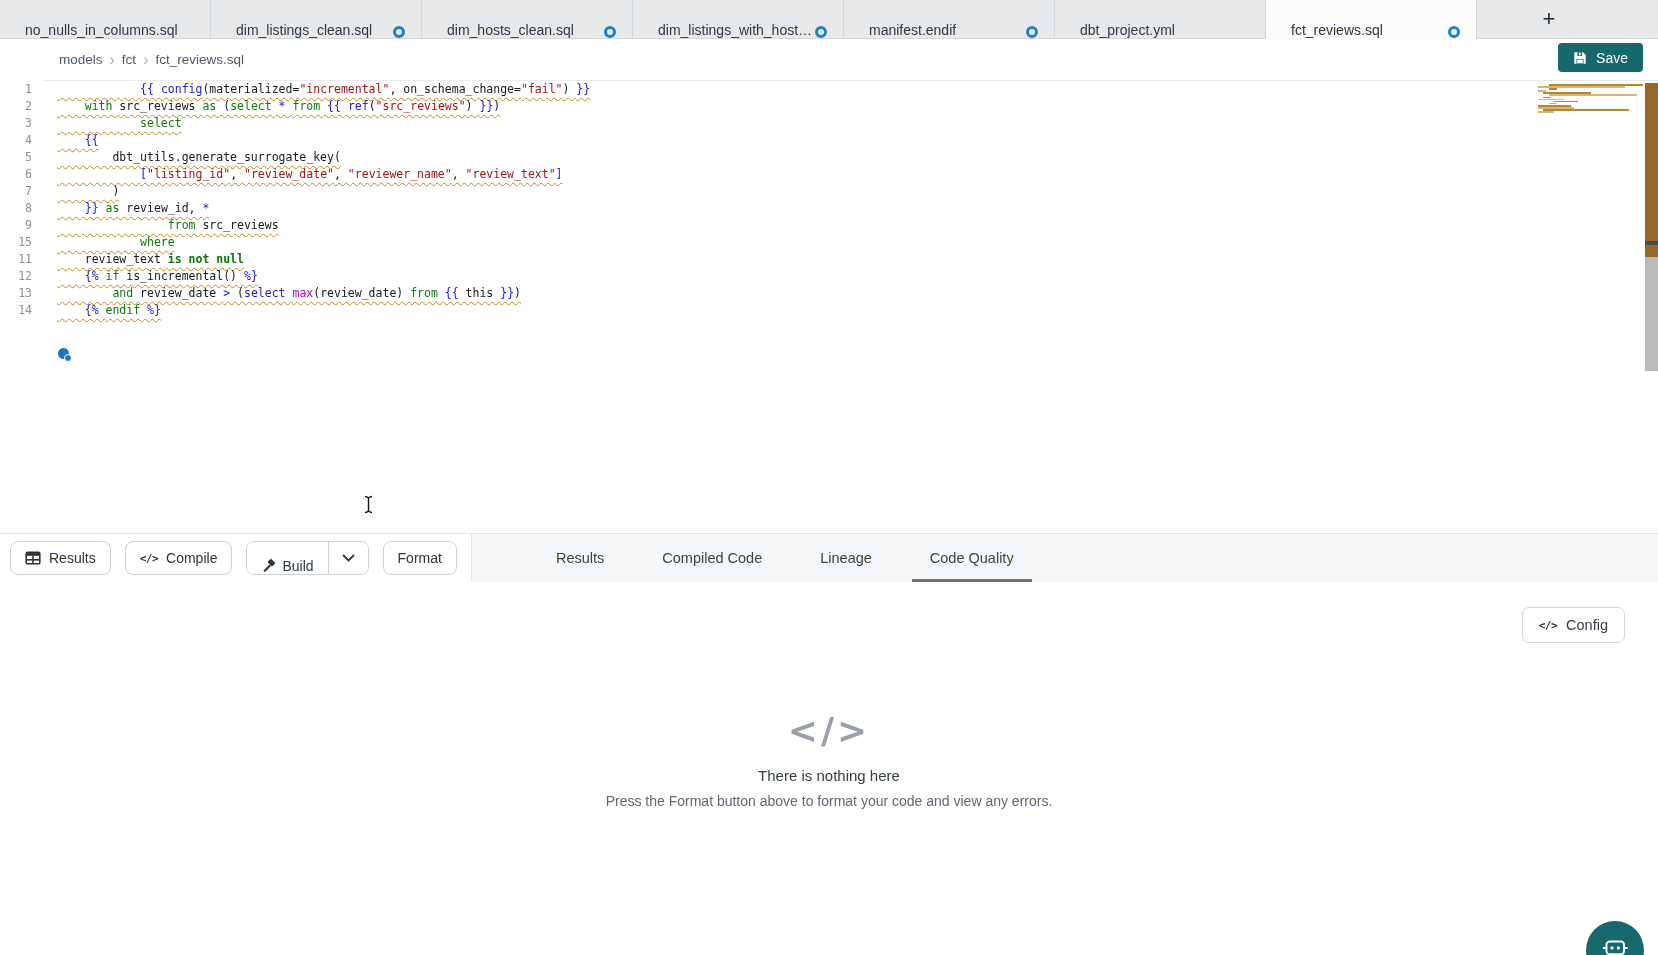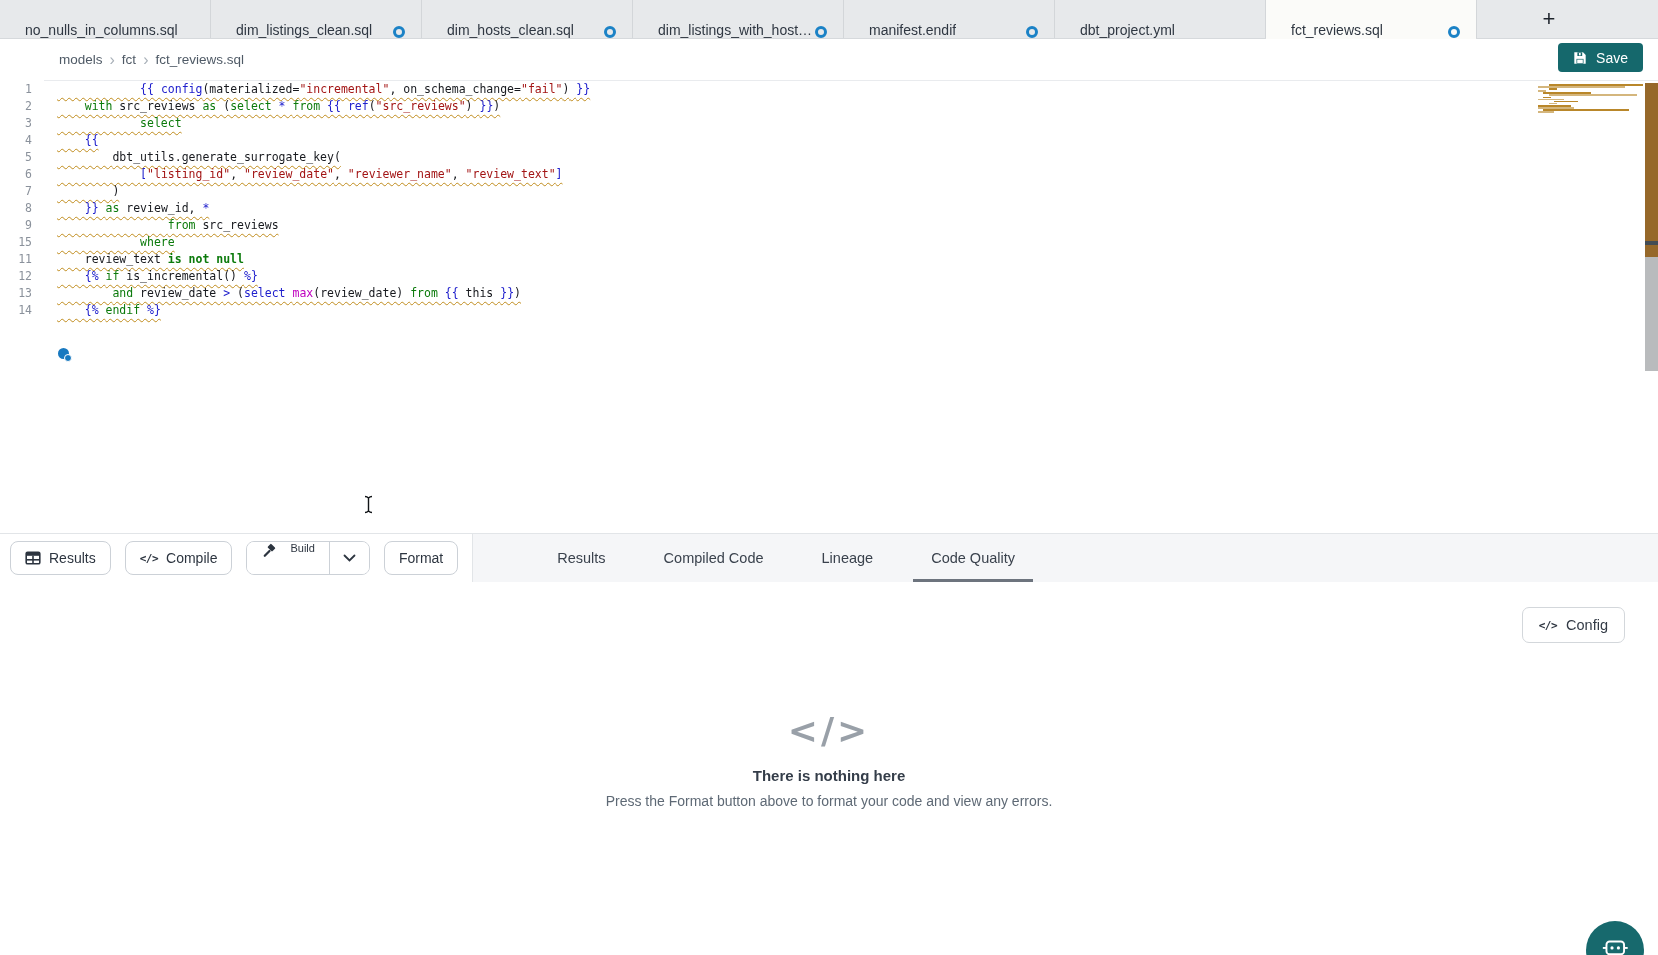--- a/index.html
+++ b/index.html
@@ -48,34 +48,34 @@
   .ibeam{position:absolute;left:362px;top:414px;}
 
   
   .panel{border-top:1px solid #e2e5e8;}
   .toolbar-row{height:48px;display:flex;align-items:stretch;background:#fff;}
   .btns{display:flex;align-items:center;gap:14px;padding-left:10px;}
   .tbtn{height:34px;border:1px solid #ccd1d7;border-radius:8px;background:#fff;display:inline-flex;
         align-items:center;gap:8px;padding:0 14px;font-size:14px;color:#2d3540;cursor:pointer;
         font-family:"Liberation Sans",sans-serif;}
   .split{display:inline-flex;align-items:stretch;border:1px solid #ccd1d7;border-radius:8px;overflow:hidden;height:34px;box-sizing:border-box;}
-  .split .part{display:inline-flex;align-items:flex-start;gap:12px;padding:0 14px;font-size:11px;color:#2d3540;cursor:pointer;background:#fff;}
+  .split .part{display:inline-flex;align-items:flex-end;gap:4px;padding:0 14px;font-size:14px;color:#2d3540;cursor:pointer;background:#fff;}
   .split .chev{border-left:1px solid #ccd1d7;padding:0 13px;display:flex;align-items:center;cursor:pointer;background:#fff;}
   .icon-code{font-family:"DejaVu Sans Mono",monospace;font-size:11px;font-weight:bold;color:#2d3540;letter-spacing:-0.5px;}
   .ptabs{flex:1;margin-left:14px;background:#f5f6f8;border-left:1px solid #e2e5e8;display:flex;
          align-items:center;gap:34px;padding-left:60px;}
   .ptab{font-size:14.5px;color:#3a424d;height:100%;display:flex;align-items:center;position:relative;cursor:pointer;margin-left:24px;}
   .ptab.active::after{content:"";position:absolute;left:-18px;right:-18px;bottom:0;height:3px;background:#6d747e;}
   .panel-body{height:375px;position:relative;background:#fff;}
   .config-btn{position:absolute;right:33px;top:25px;height:36px;border:1px solid #d3d7db;border-radius:7px;
               background:#fff;display:flex;align-items:center;gap:9px;padding:0 16px;font-size:14.5px;
               color:#333b46;cursor:pointer;font-family:"Liberation Sans",sans-serif;}
   .empty{position:absolute;left:0;right:0;top:128px;text-align:center;}
   .empty-icon{font-family:"DejaVu Sans",sans-serif;font-size:36px;font-weight:bold;color:#99a0a8;letter-spacing:3px;}
-  .empty-title{margin-top:16px;font-size:15px;font-weight:bold;color:#343d49;}
+  .empty-title{margin-top:16px;font-size:15px;font-weight:normal;color:#343d49;}
   .empty-sub{margin-top:9px;font-size:14px;color:#5e6975;}
 
   
   .chat-fab{position:absolute;right:14px;bottom:-24px;width:58px;height:58px;border-radius:50%;
             background:#17696d;display:flex;align-items:flex-start;justify-content:center;
             padding-top:12px;box-sizing:border-box;cursor:pointer;}
 </style>
 </head>
 <body>
 

